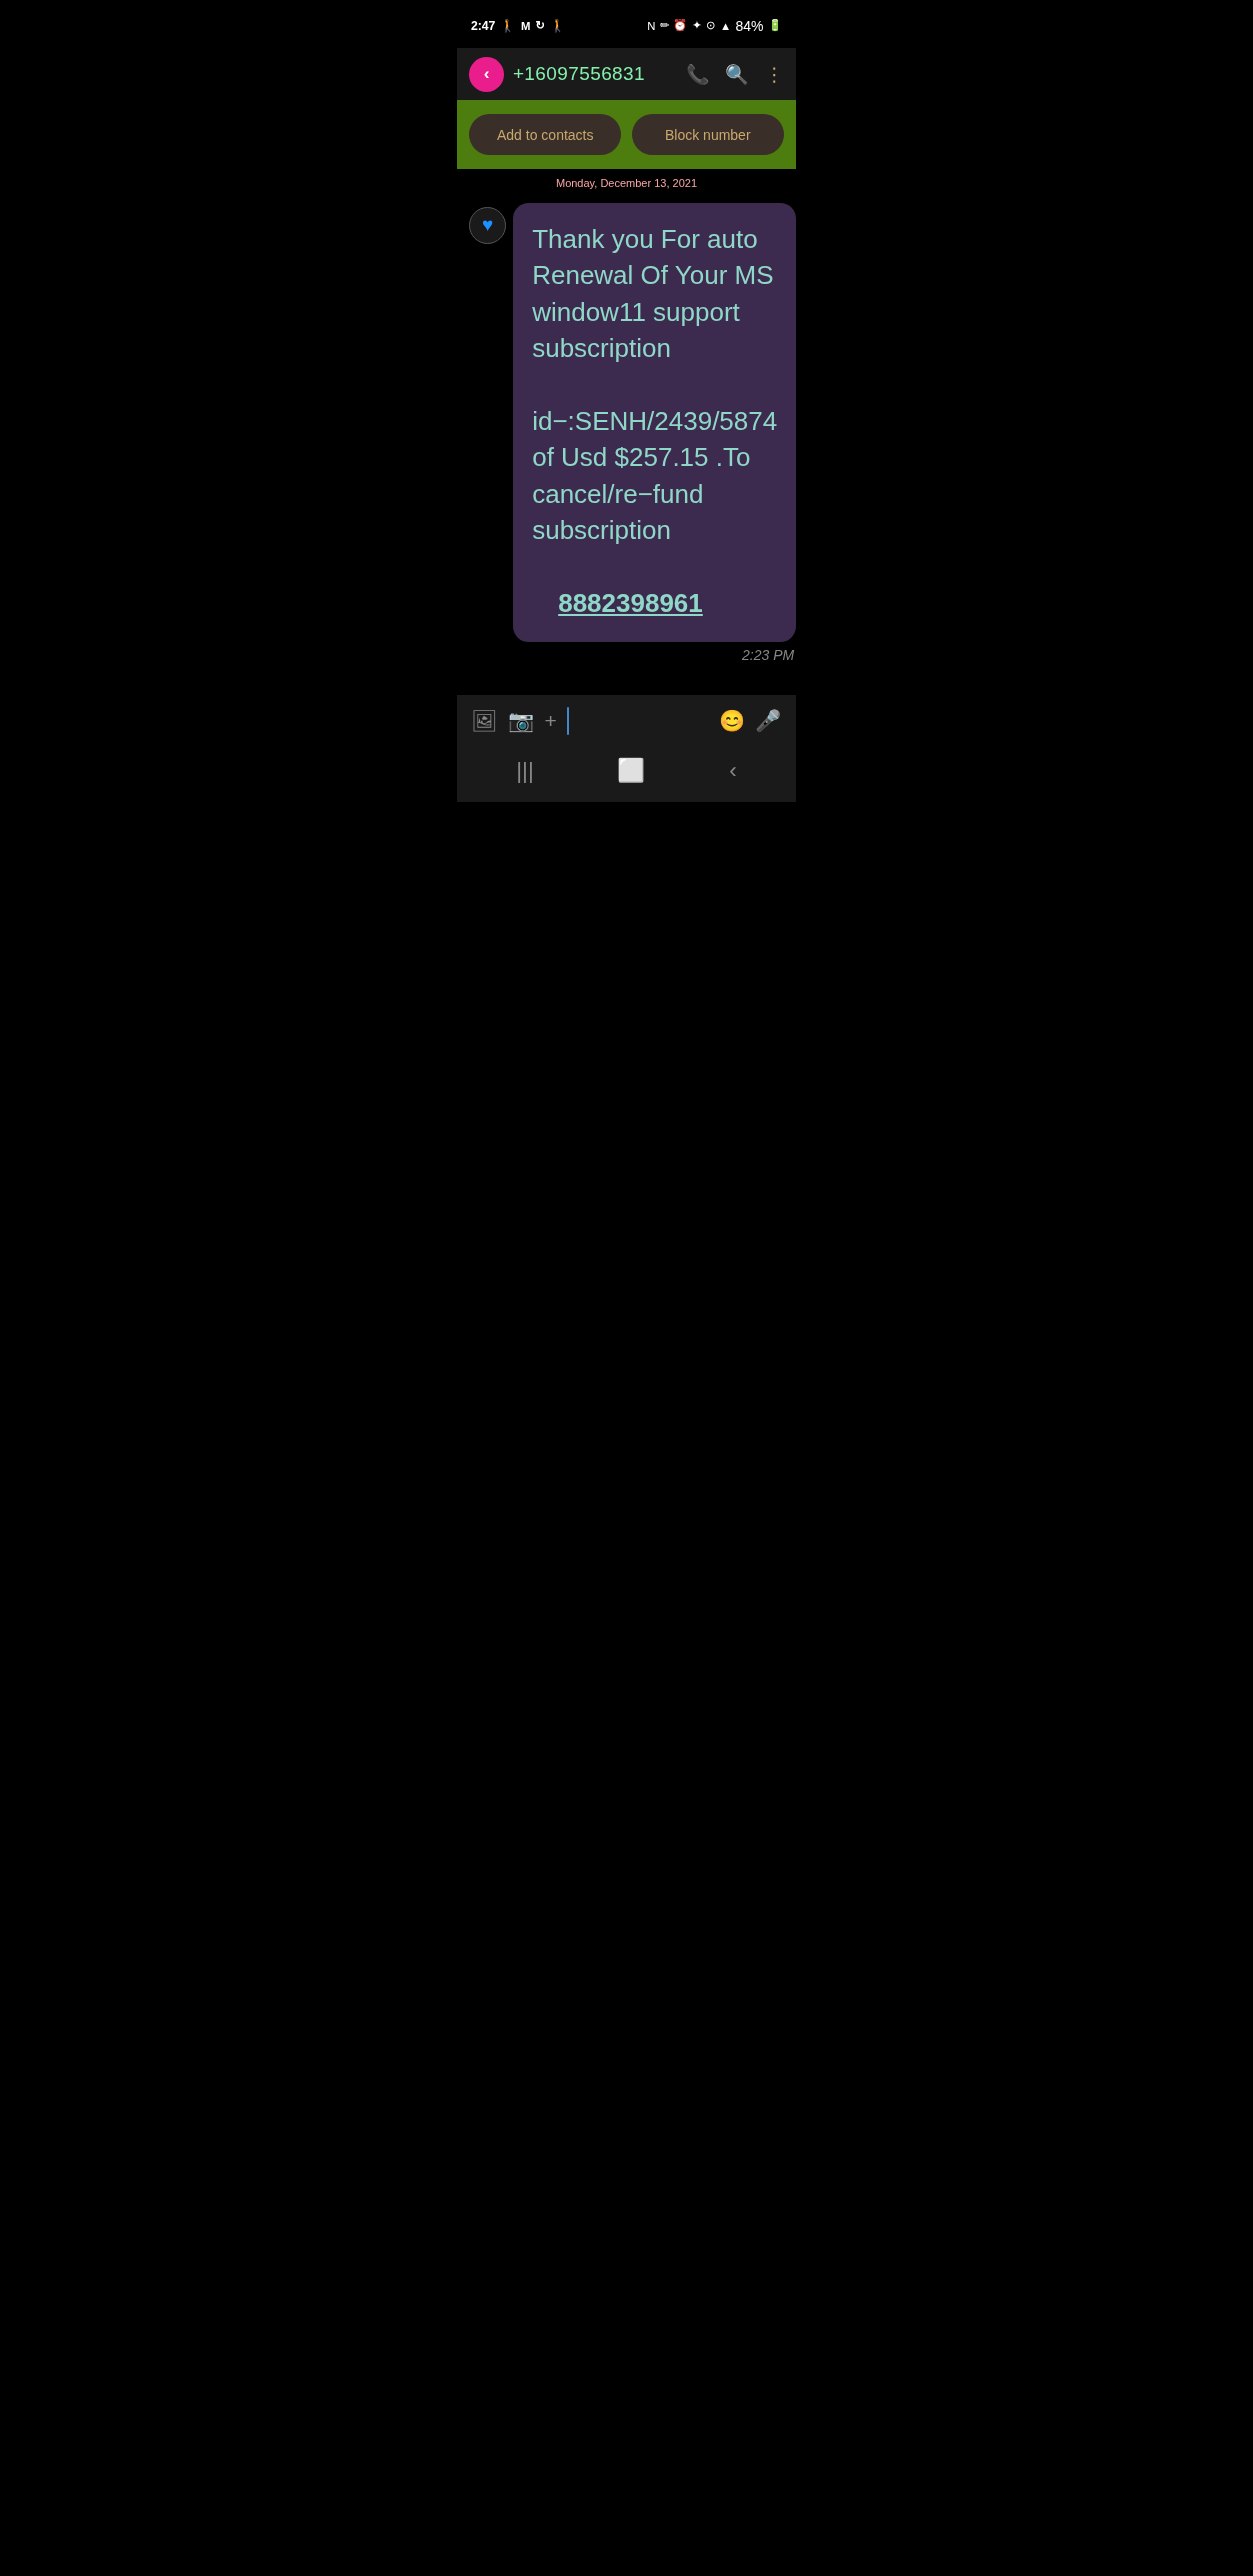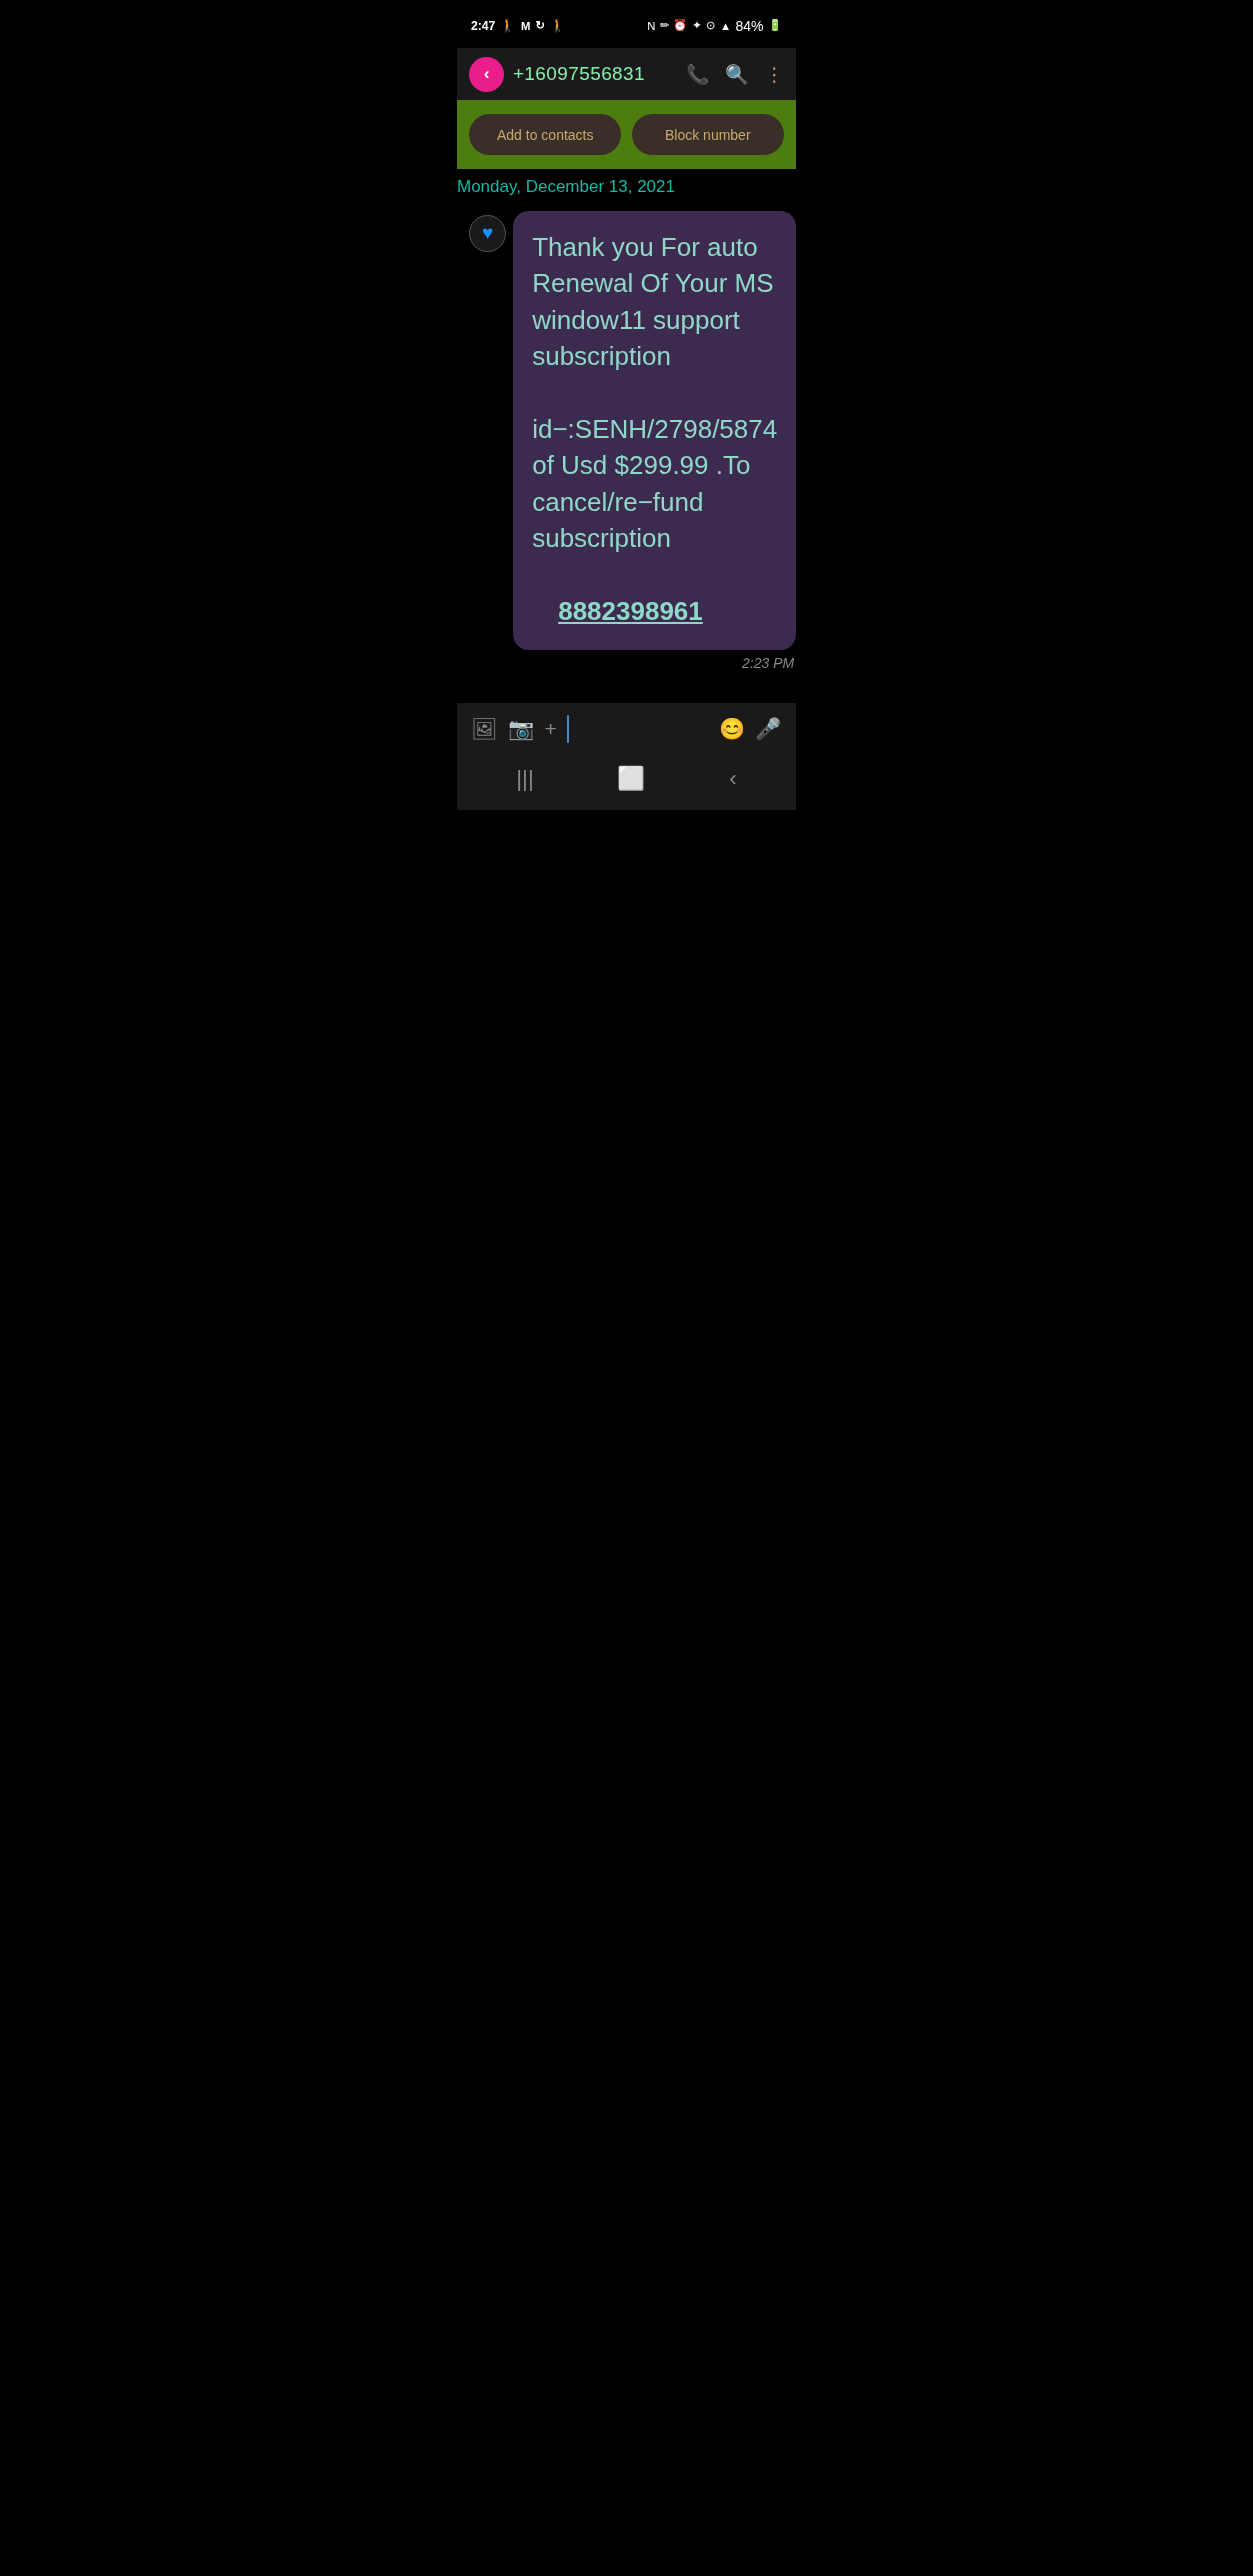--- a/index.html
+++ b/index.html
@@ -95,23 +95,23 @@
       border: none;
       color: #c8a96e;
       font-size: 14px;
       font-weight: 500;
       cursor: pointer;
       text-align: center;
     }
 
     
     .date-separator {
-      text-align: left;
-      color: #14b8a6;
-      font-size: 17px;
+      text-align: center;
+      color: #fca5a5;
+      font-size: 11px;
       padding: 8.7px 0 14px;
       background: #000;
     }
 
     
     .messages-area {
       background: #000;
       padding: 0 12.2px 17.4px;
       display: flex;
       align-items: flex-start;
@@ -249,21 +249,21 @@
 <div class="date-separator">Monday, December 13, 2021</div>
 
 <div class="messages-area">
   <div class="avatar">
     <span class="avatar-heart">♥</span>
   </div>
   <div class="message-bubble-wrapper">
     <div class="message-bubble">
       <p>Thank you For auto Renewal Of Your  MS window11 support subscription</p>
       <br>
-      <p>id−:SENH/2798/5874 of Usd $299.99 .To cancel/re−fund subscription</p>
+      <p>id−:SENH/2439/5874 of Usd $257.15 .To cancel/re−fund subscription</p>
       <br>
       <span class="phone-link">8882398961</span>
     </div>
     <span class="message-time">2:23 PM</span>
   </div>
 </div>
 
 <div class="input-area">
   <span class="input-icon">🖼</span>
   <span class="input-icon">📷</span>

